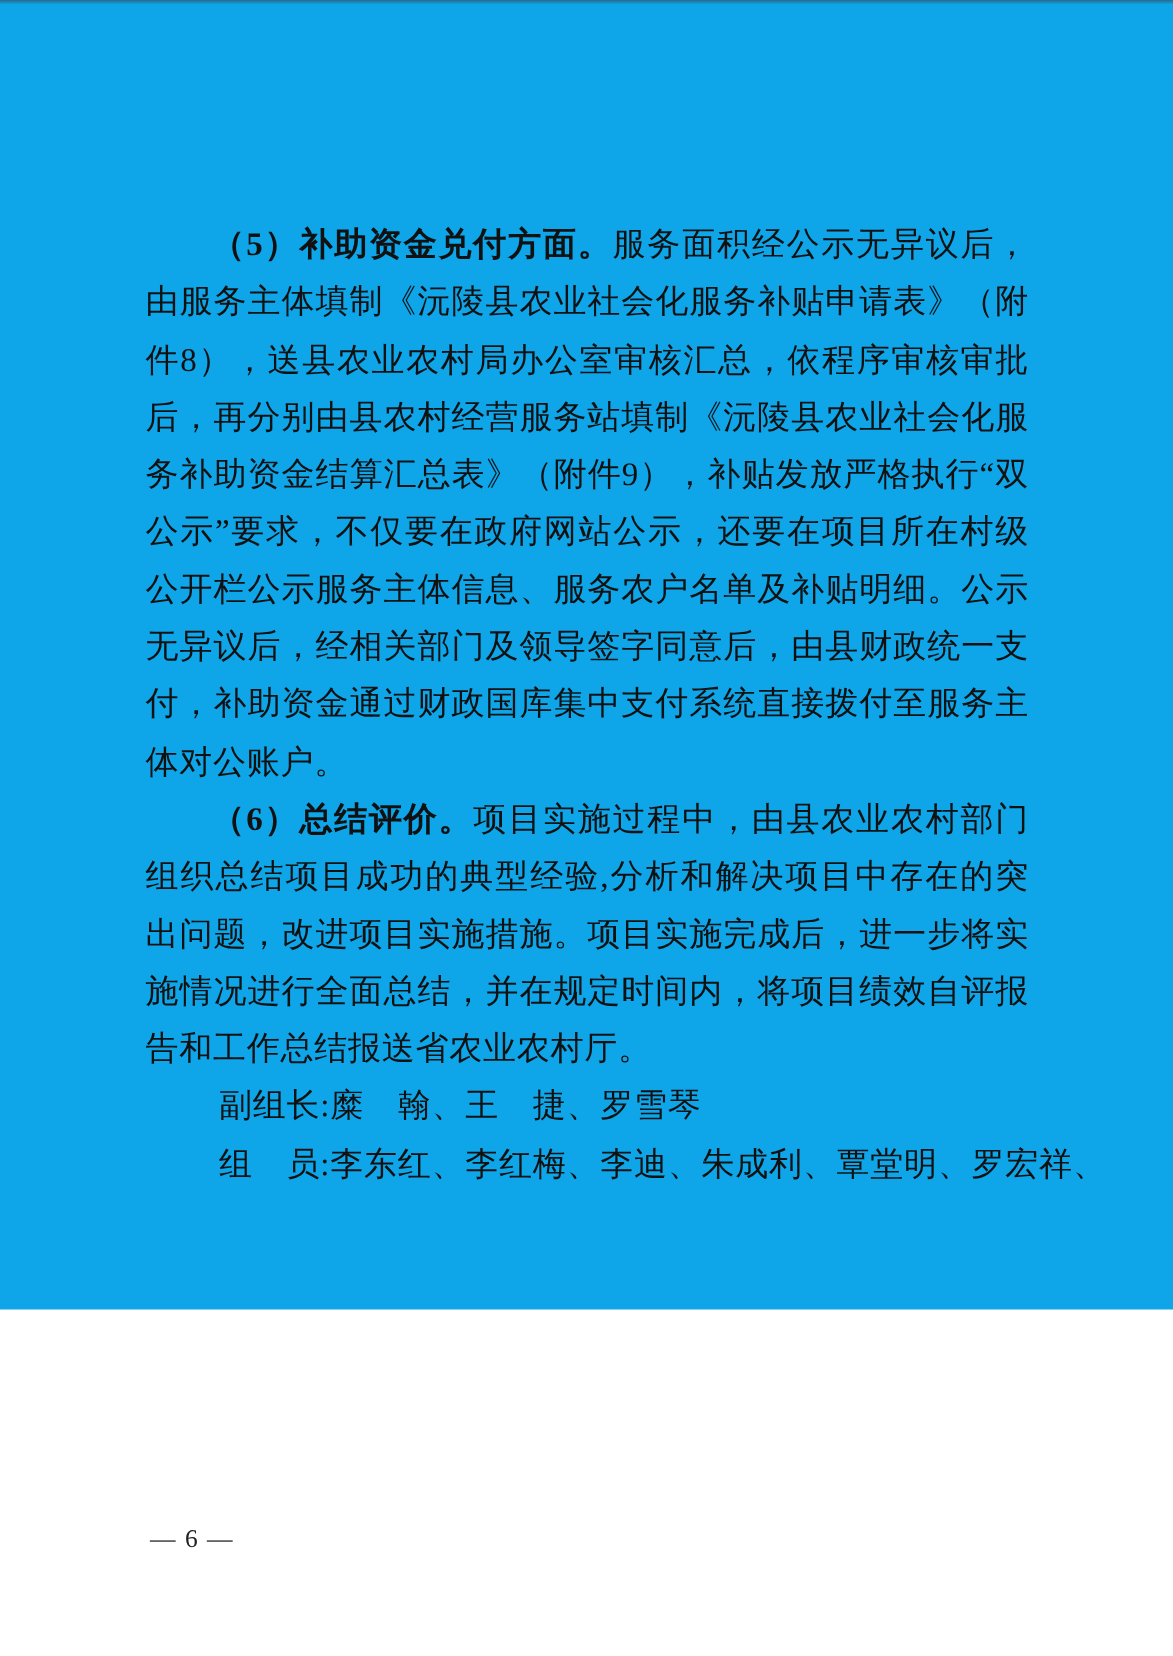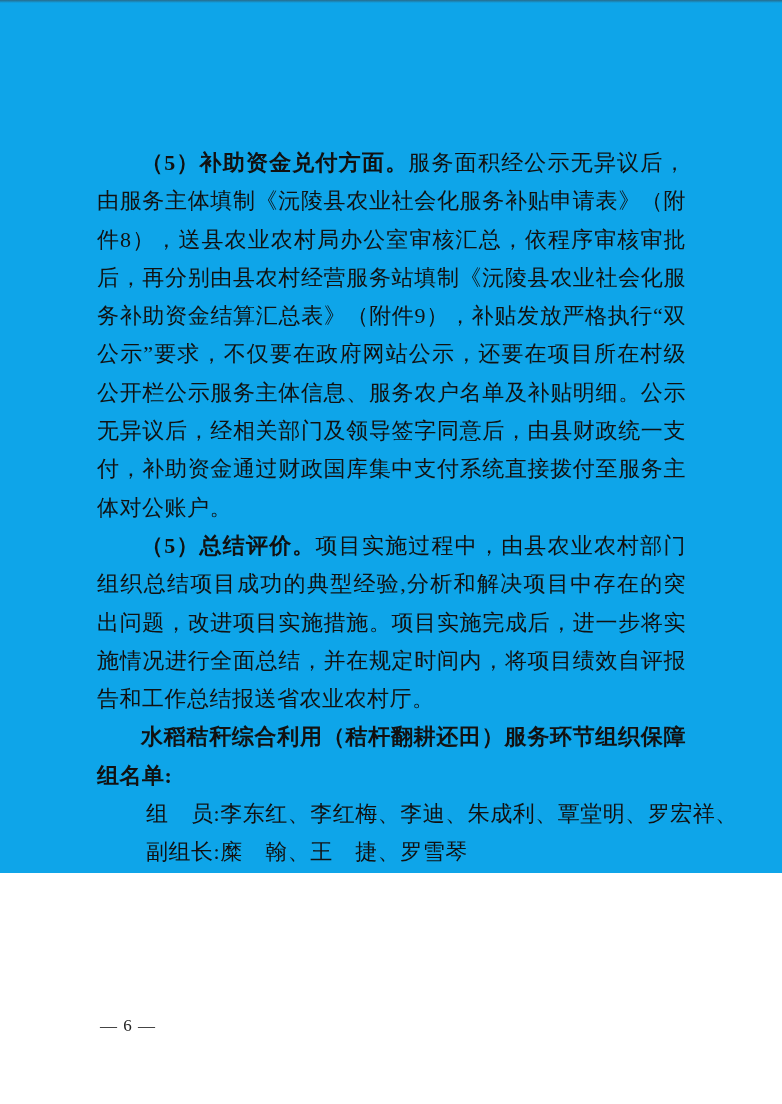--- a/index.html
+++ b/index.html
@@ -89,29 +89,28 @@
 </head>
 <body>
 
 <div class="page">
   <div class="scan-edge"></div>
 
   <div class="content">
 
     <p class="para"><span class="lead">（5）补助资金兑付方面。</span><span>服务面积经公示无异议后，由服务主体填制《沅陵县农业社会化服务补贴申请表》（附件8），送县农业农村局办公室审核汇总，依程序审核审批后，再分别由县农村经营服务站填制《沅陵县农业社会化服务补助资金结算汇总表》（附件9），补贴发放严格执行“双公示”要求，不仅要在政府网站公示，还要在项目所在村级公开栏公示服务主体信息、服务农户名单及补贴明细。公示无异议后，经相关部门及领导签字同意后，由县财政统一支付，补助资金通过财政国库集中支付系统直接拨付至服务主体对公账户。</span></p>
 
-    <p class="para"><span class="lead">（5）总结评价。</span><span>项目实施过程中，由县农业农村部门组织总结项目成功的典型经验,分析和解决项目中存在的突出问题，改进项目实施措施。项目实施完成后，进一步将实施情况进行全面总结，并在规定时间内，将项目绩效自评报告和工作总结报送省农业农村厅。</span></p>
+    <p class="para"><span class="lead">（6）总结评价。</span><span>项目实施过程中，由县农业农村部门组织总结项目成功的典型经验,分析和解决项目中存在的突出问题，改进项目实施措施。项目实施完成后，进一步将实施情况进行全面总结，并在规定时间内，将项目绩效自评报告和工作总结报送省农业农村厅。</span></p>
 
 
 
-    <p class="group-title">水稻秸秆综合利用（秸杆翻耕还田）服务环节组织保障组名单:</p>
 
     <div class="roster">
 
+      <p class="roster-row"><span>副组长:</span><span>糜　翰、王　捷、罗雪琴</span></p>
+
       <p class="roster-row"><span>组　员:</span><span>李东红、李红梅、李迪、朱成利、覃堂明、罗宏祥、</span></p>
-
-      <p class="roster-row"><span>副组长:</span><span>糜　翰、王　捷、罗雪琴</span></p>
     </div>
 
   </div>
 
   <div class="page-number">— 6 —</div>
 </div>
 
 </body></html>

